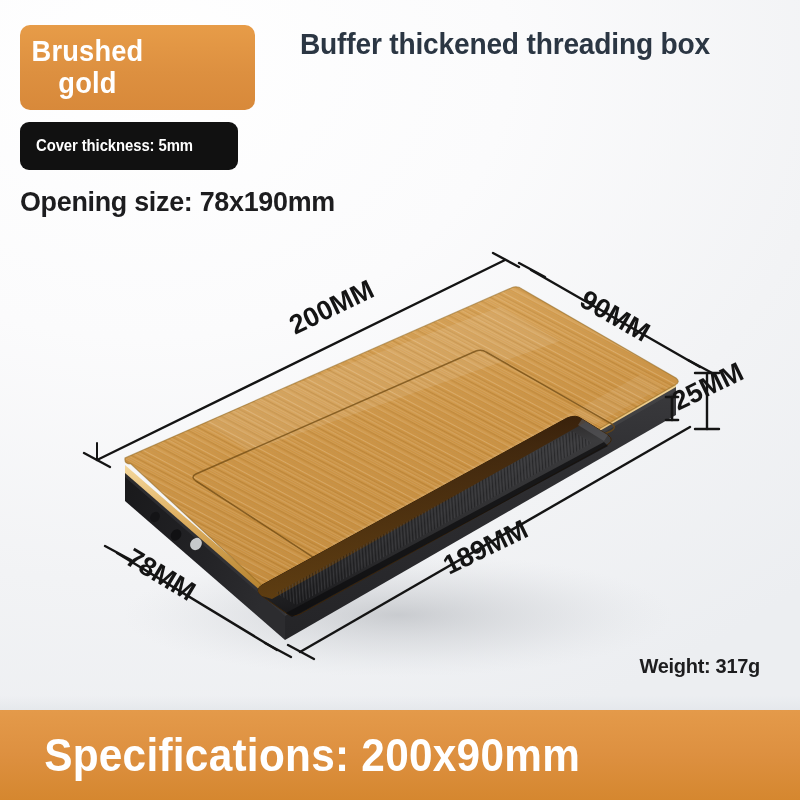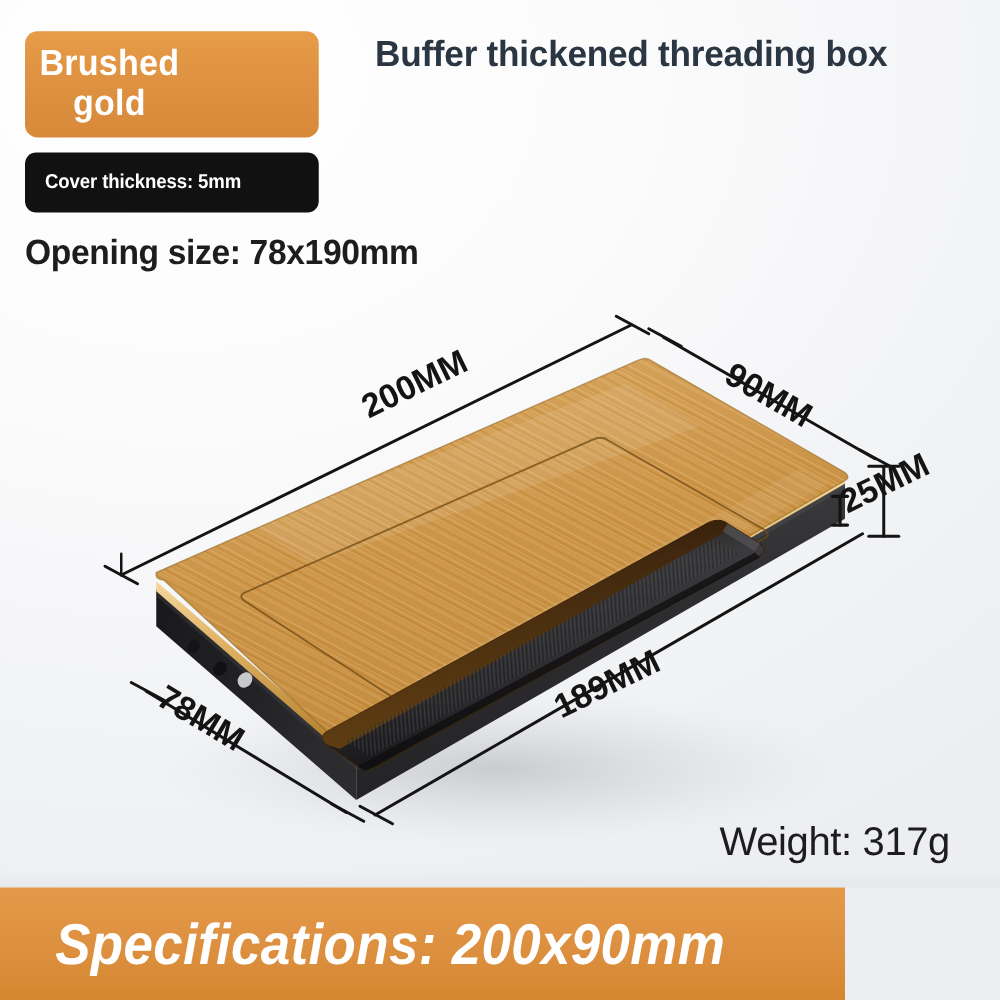--- a/index.html
+++ b/index.html
@@ -23,21 +23,21 @@
     display:flex;align-items:center;
     box-sizing:border-box;padding:4px 8px;
   }
   .badge-gold span{
     color:#ffffff;font-weight:bold;font-size:29px;line-height:1.08;
     text-align:center;letter-spacing:.2px;
     font-family:"Liberation Sans", sans-serif;
     transform:scaleX(.94);
   }
   .badge-black{
-    position:absolute;left:20px;top:122px;width:235px;height:48px;
+    position:absolute;left:20px;top:122px;width:218px;height:48px;
     background:#111111;border-radius:9px;
     display:flex;align-items:center;
     box-sizing:border-box;padding-left:16px;
   }
   .badge-black span{
     color:#ffffff;font-weight:bold;font-size:16px;letter-spacing:-.1px;
     transform:scaleX(.93);transform-origin:left center;
   }
   .title{
     position:absolute;left:300px;top:28px;width:490px;
@@ -50,28 +50,28 @@
     color:#1d1d1f;font-weight:bold;font-size:28px;letter-spacing:-.3px;
     transform:scaleX(.96);transform-origin:left top;
   }
 
   
   #stage{position:absolute;left:0;top:215px;width:800px;height:490px;}
   #stage svg{display:block;}
 
   .weight{
     position:absolute;right:40px;top:655px;
-    color:#1d1d1f;font-weight:normal;font-size:32px;letter-spacing:-.3px;
+    color:#1d1d1f;font-weight:bold;font-size:20px;letter-spacing:-.3px;
   }
 
   
   .banner{
-    position:absolute;left:0;bottom:0;width:676px;height:90px;
+    position:absolute;left:0;bottom:0;width:800px;height:90px;
     background:linear-gradient(180deg,#e49a4a 0%,#dd9040 50%,#d5872f 100%);
-    display:flex;align-items:center;font-style:italic;
+    display:flex;align-items:center;
   }
   .banner span{
     color:#ffffff;font-weight:bold;font-size:46px;
     padding-left:48px;letter-spacing:.3px;
     transform:scaleX(.92);transform-origin:left center;
     white-space:nowrap;
   }
   .banner-shade{
     position:absolute;left:0;bottom:90px;width:800px;height:14px;
     background:linear-gradient(180deg,rgba(236,238,241,0) 0%,rgba(228,231,235,.85) 100%);

